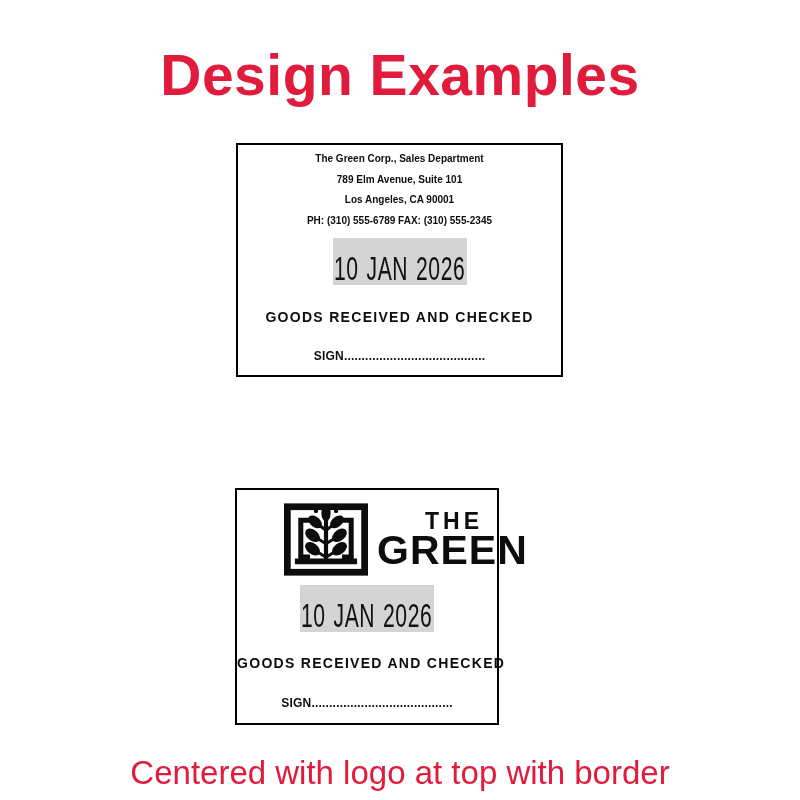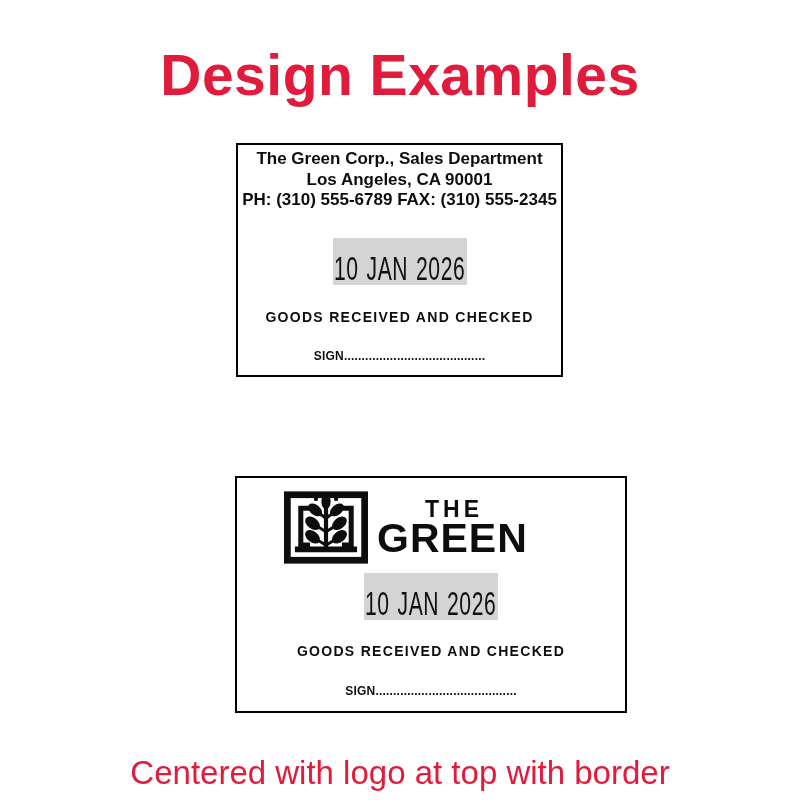--- a/index.html
+++ b/index.html
@@ -15,24 +15,24 @@
   .title{
     position:absolute;top:47px;left:0;width:100%;text-align:center;
     font-size:57px;font-weight:bold;line-height:1;color:var(--accent);
     letter-spacing:0.5px;
   }
   .stamp{
     position:absolute;background:#fff;border:2px solid #000;box-sizing:border-box;
     color:var(--ink);
   }
   .stamp1{left:236px;top:143px;width:327px;height:234px;}
-  .stamp2{left:235px;top:476px;width:392px;height:237px;}
+  .stamp2{left:235px;top:488px;width:264px;height:237px;}
   .address{
     position:absolute;top:4px;left:0;width:100%;text-align:center;
-    font-size:17px;font-weight:bold;line-height:20.7px;white-space:nowrap;
+    font-size:10px;font-weight:bold;line-height:20.7px;white-space:nowrap;
   }
   .datebox{
     position:absolute;left:50%;transform:translateX(-50%);
     width:134px;height:47px;background:var(--date-bg);
     display:flex;align-items:flex-end;justify-content:center;
   }
   .stamp1 .datebox{top:93px;}
   .stamp2 .datebox{top:95px;}
   .date-row{
     display:inline-flex;gap:12px;font-size:33px;line-height:1;
@@ -69,20 +69,21 @@
 </head>
 <body>
 
 <div class="page">
 
   <div class="title">Design Examples</div>
 
   <div class="stamp stamp1">
     <div class="address">
       <div>The Green Corp., Sales Department</div>
+      <div>789 Elm Avenue, Suite 101</div>
       <div>Los Angeles, CA 90001</div>
       <div>PH: (310) 555-6789 FAX: (310) 555-2345</div>
     </div>
     <div class="datebox">
       <div class="date-row">
         <span>10</span>
         <span>JAN</span>
         <span>2026</span>
       </div>
     </div>

